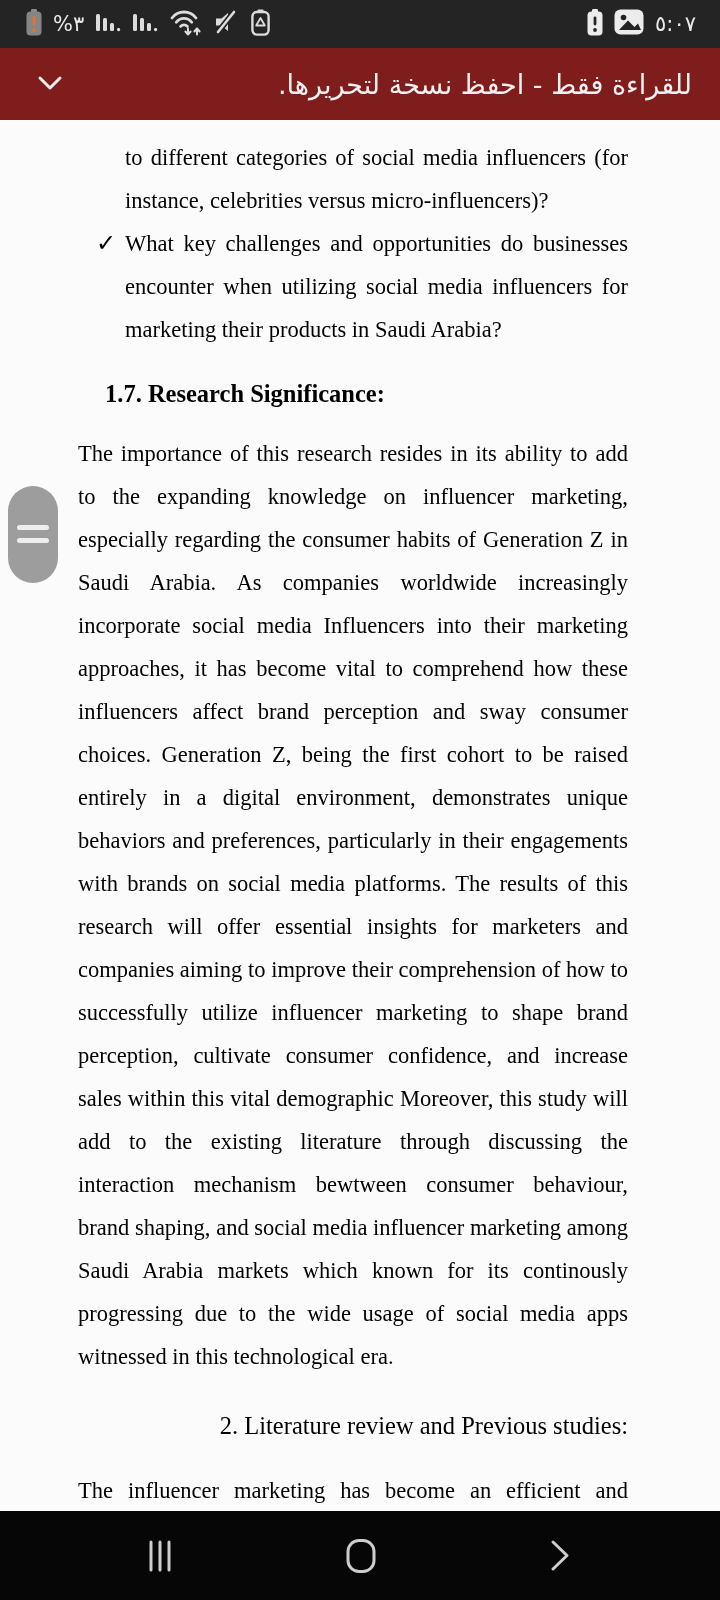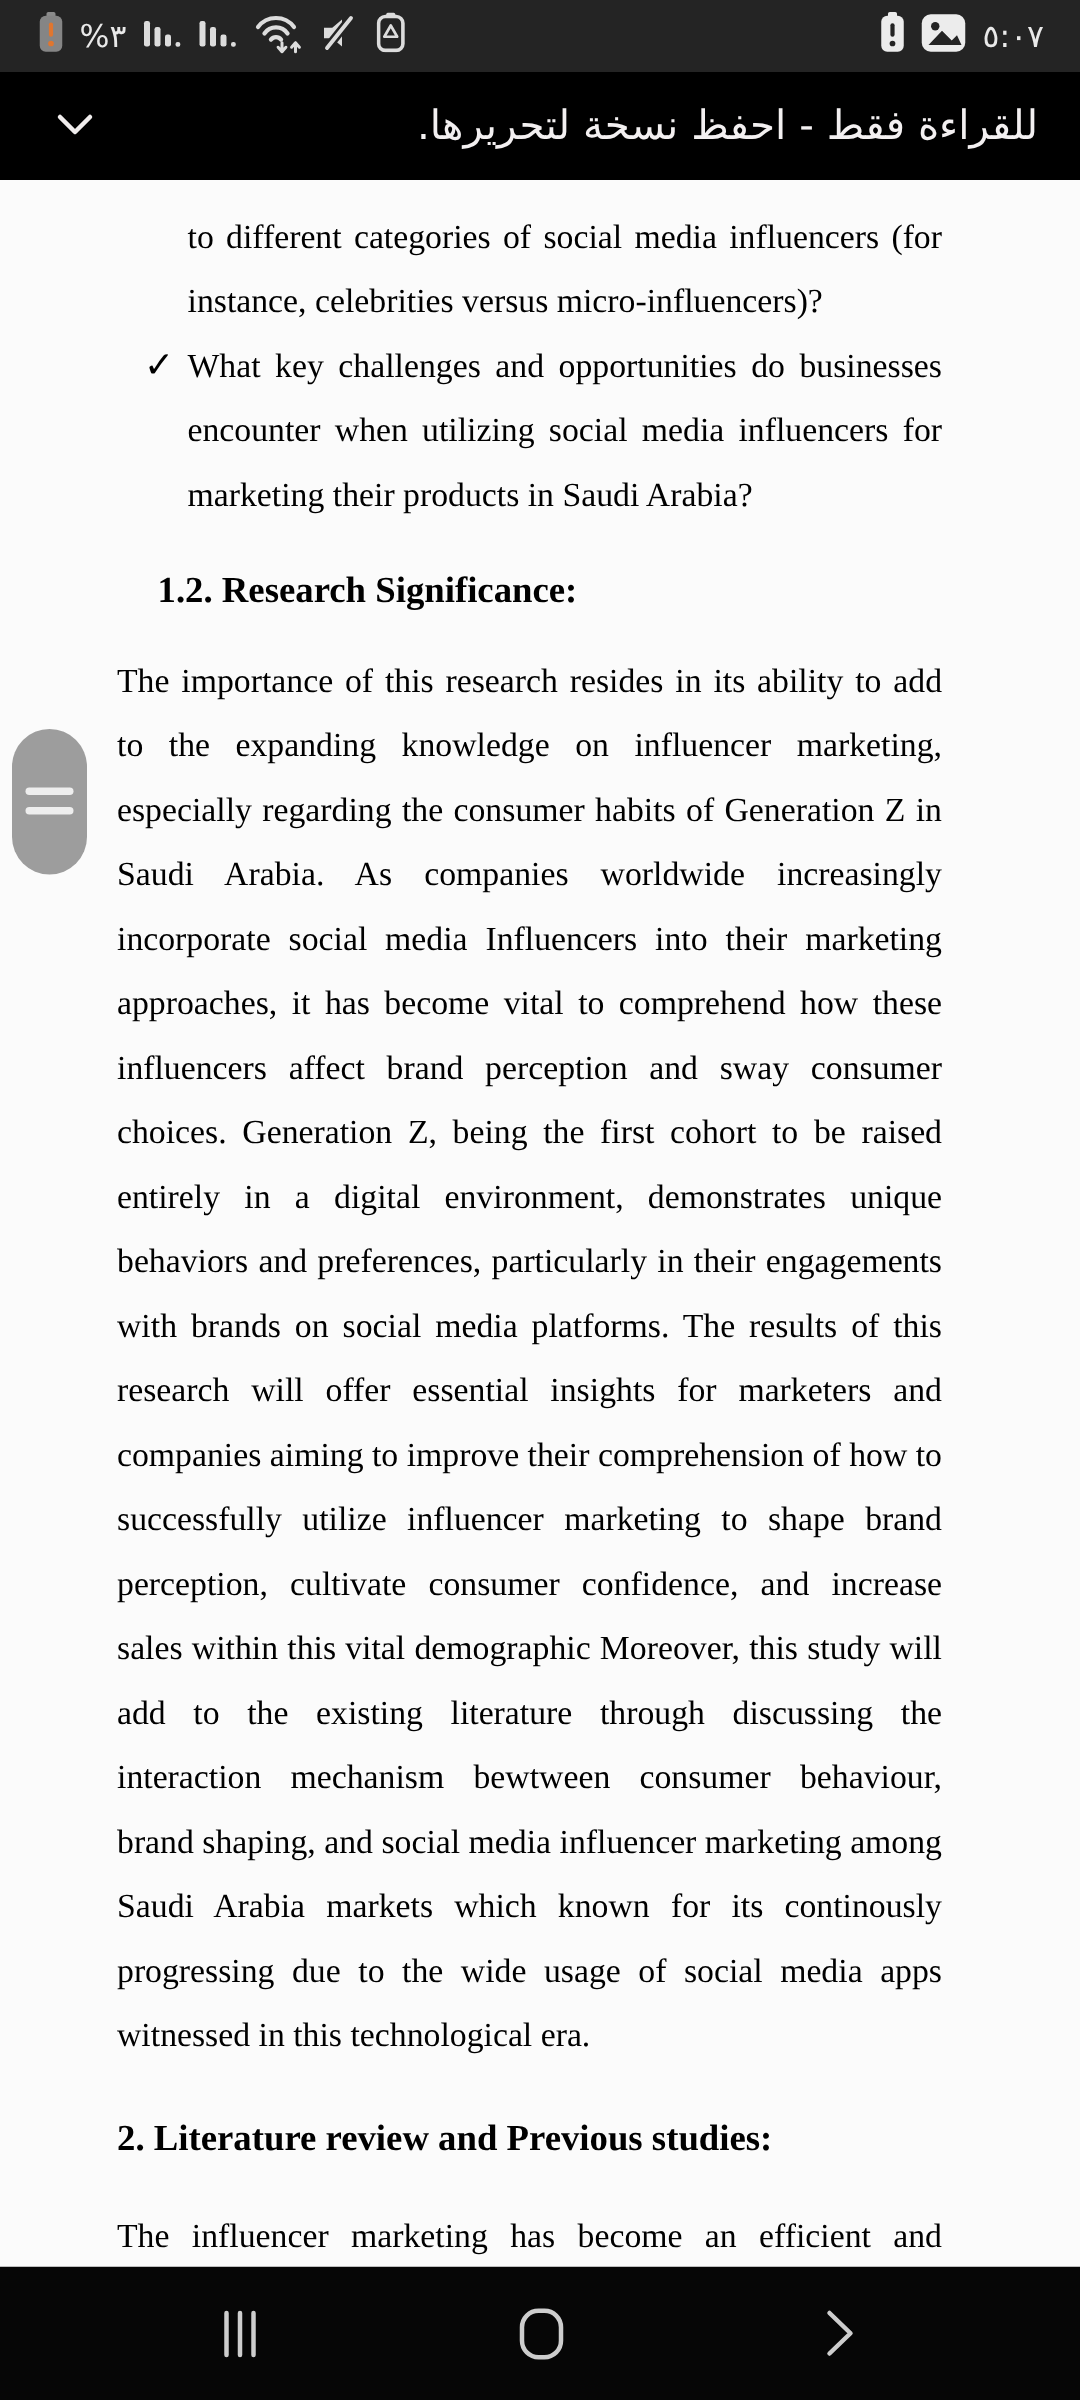--- a/index.html
+++ b/index.html
@@ -19,21 +19,21 @@
     padding: 0 24px 0 26px;
   }
   .sb-group { display: flex; align-items: center; gap: 11px; }
   .sb-text {
     color: #e9e9e9; font-size: 21px;
     font-family: "DejaVu Sans", sans-serif;
   }
 
   
   .header {
-    flex: 0 0 72px; background: #000000; position: relative;
+    flex: 0 0 72px; background: #7f1d1d; position: relative;
   }
   .header-msg {
     position: absolute; right: 28px; top: 50%; transform: translateY(-50%);
     color: #f3f0f1; font-size: 27px; direction: rtl;
     font-family: "DejaVu Sans", sans-serif;
   }
   .header-chevron {
     position: absolute; left: 36px; top: 50%; transform: translateY(-50%);
     background: none; border: none; cursor: pointer; line-height: 0;
   }
@@ -51,21 +51,21 @@
   .check-item { position: relative; padding-left: 47px; text-align: justify; }
   .check-mark {
     position: absolute; left: 18px; top: 0;
     font-size: 24px; font-family: "DejaVu Sans", sans-serif;
   }
   .h-sub {
     font-weight: bold; font-size: 24.5px;
     margin: 21px 0 17px 27px;
   }
   .h-main {
-    font-weight: bold; font-size: 24.5px; text-align: left;
+    font-weight: normal; font-size: 24.5px; text-align: right;
     margin: 26px 0 22px;
   }
 
   
   .scroll-handle {
     position: absolute; left: 8px; top: 366px;
     width: 50px; height: 97px;
     background: #9d9d9d; border-radius: 26px;
     border: none; cursor: grab;
   }
@@ -168,21 +168,21 @@
       </svg>
     </button>
   </div>
 
   <div class="document">
     <div class="indent-block">to different categories of social media influencers (for instance, celebrities versus micro-influencers)?</div>
     <div class="check-item">
       <span class="check-mark">✓</span>
       <span>What key challenges and opportunities do businesses encounter when utilizing social media influencers for marketing their products in Saudi Arabia?</span>
     </div>
-    <div class="h-sub">1.2. Research Significance:</div>
+    <div class="h-sub">1.7. Research Significance:</div>
     <p class="para">The importance of this research resides in its ability to add to the expanding knowledge on influencer marketing, especially regarding the consumer habits of Generation Z in Saudi Arabia. As companies worldwide increasingly incorporate social media Influencers into their marketing approaches, it has become vital to comprehend how these influencers affect brand perception and sway consumer choices. Generation Z, being the first cohort to be raised entirely in a digital environment, demonstrates unique behaviors and preferences, particularly in their engagements with brands on social media platforms. The results of this research will offer essential insights for marketers and companies aiming to improve their comprehension of how to successfully utilize influencer marketing to shape brand perception, cultivate consumer confidence, and increase sales within this vital demographic Moreover, this study will add to the existing literature through discussing the interaction mechanism bewtween consumer behaviour, brand shaping, and social media influencer marketing among Saudi Arabia markets which known for its continously progressing due to the wide usage of social media apps witnessed in this technological era.</p>
     <div class="h-main">2. Literature review and Previous studies:</div>
     <p class="para">The influencer marketing has become an efficient and modern brand image shaoing strategy with the role of social media influncers (SMI) and platforms. The generation we are</p>
 
     <button class="scroll-handle">
       <span class="bar b1"></span>
       <span class="bar b2"></span>
     </button>
   </div>
 

